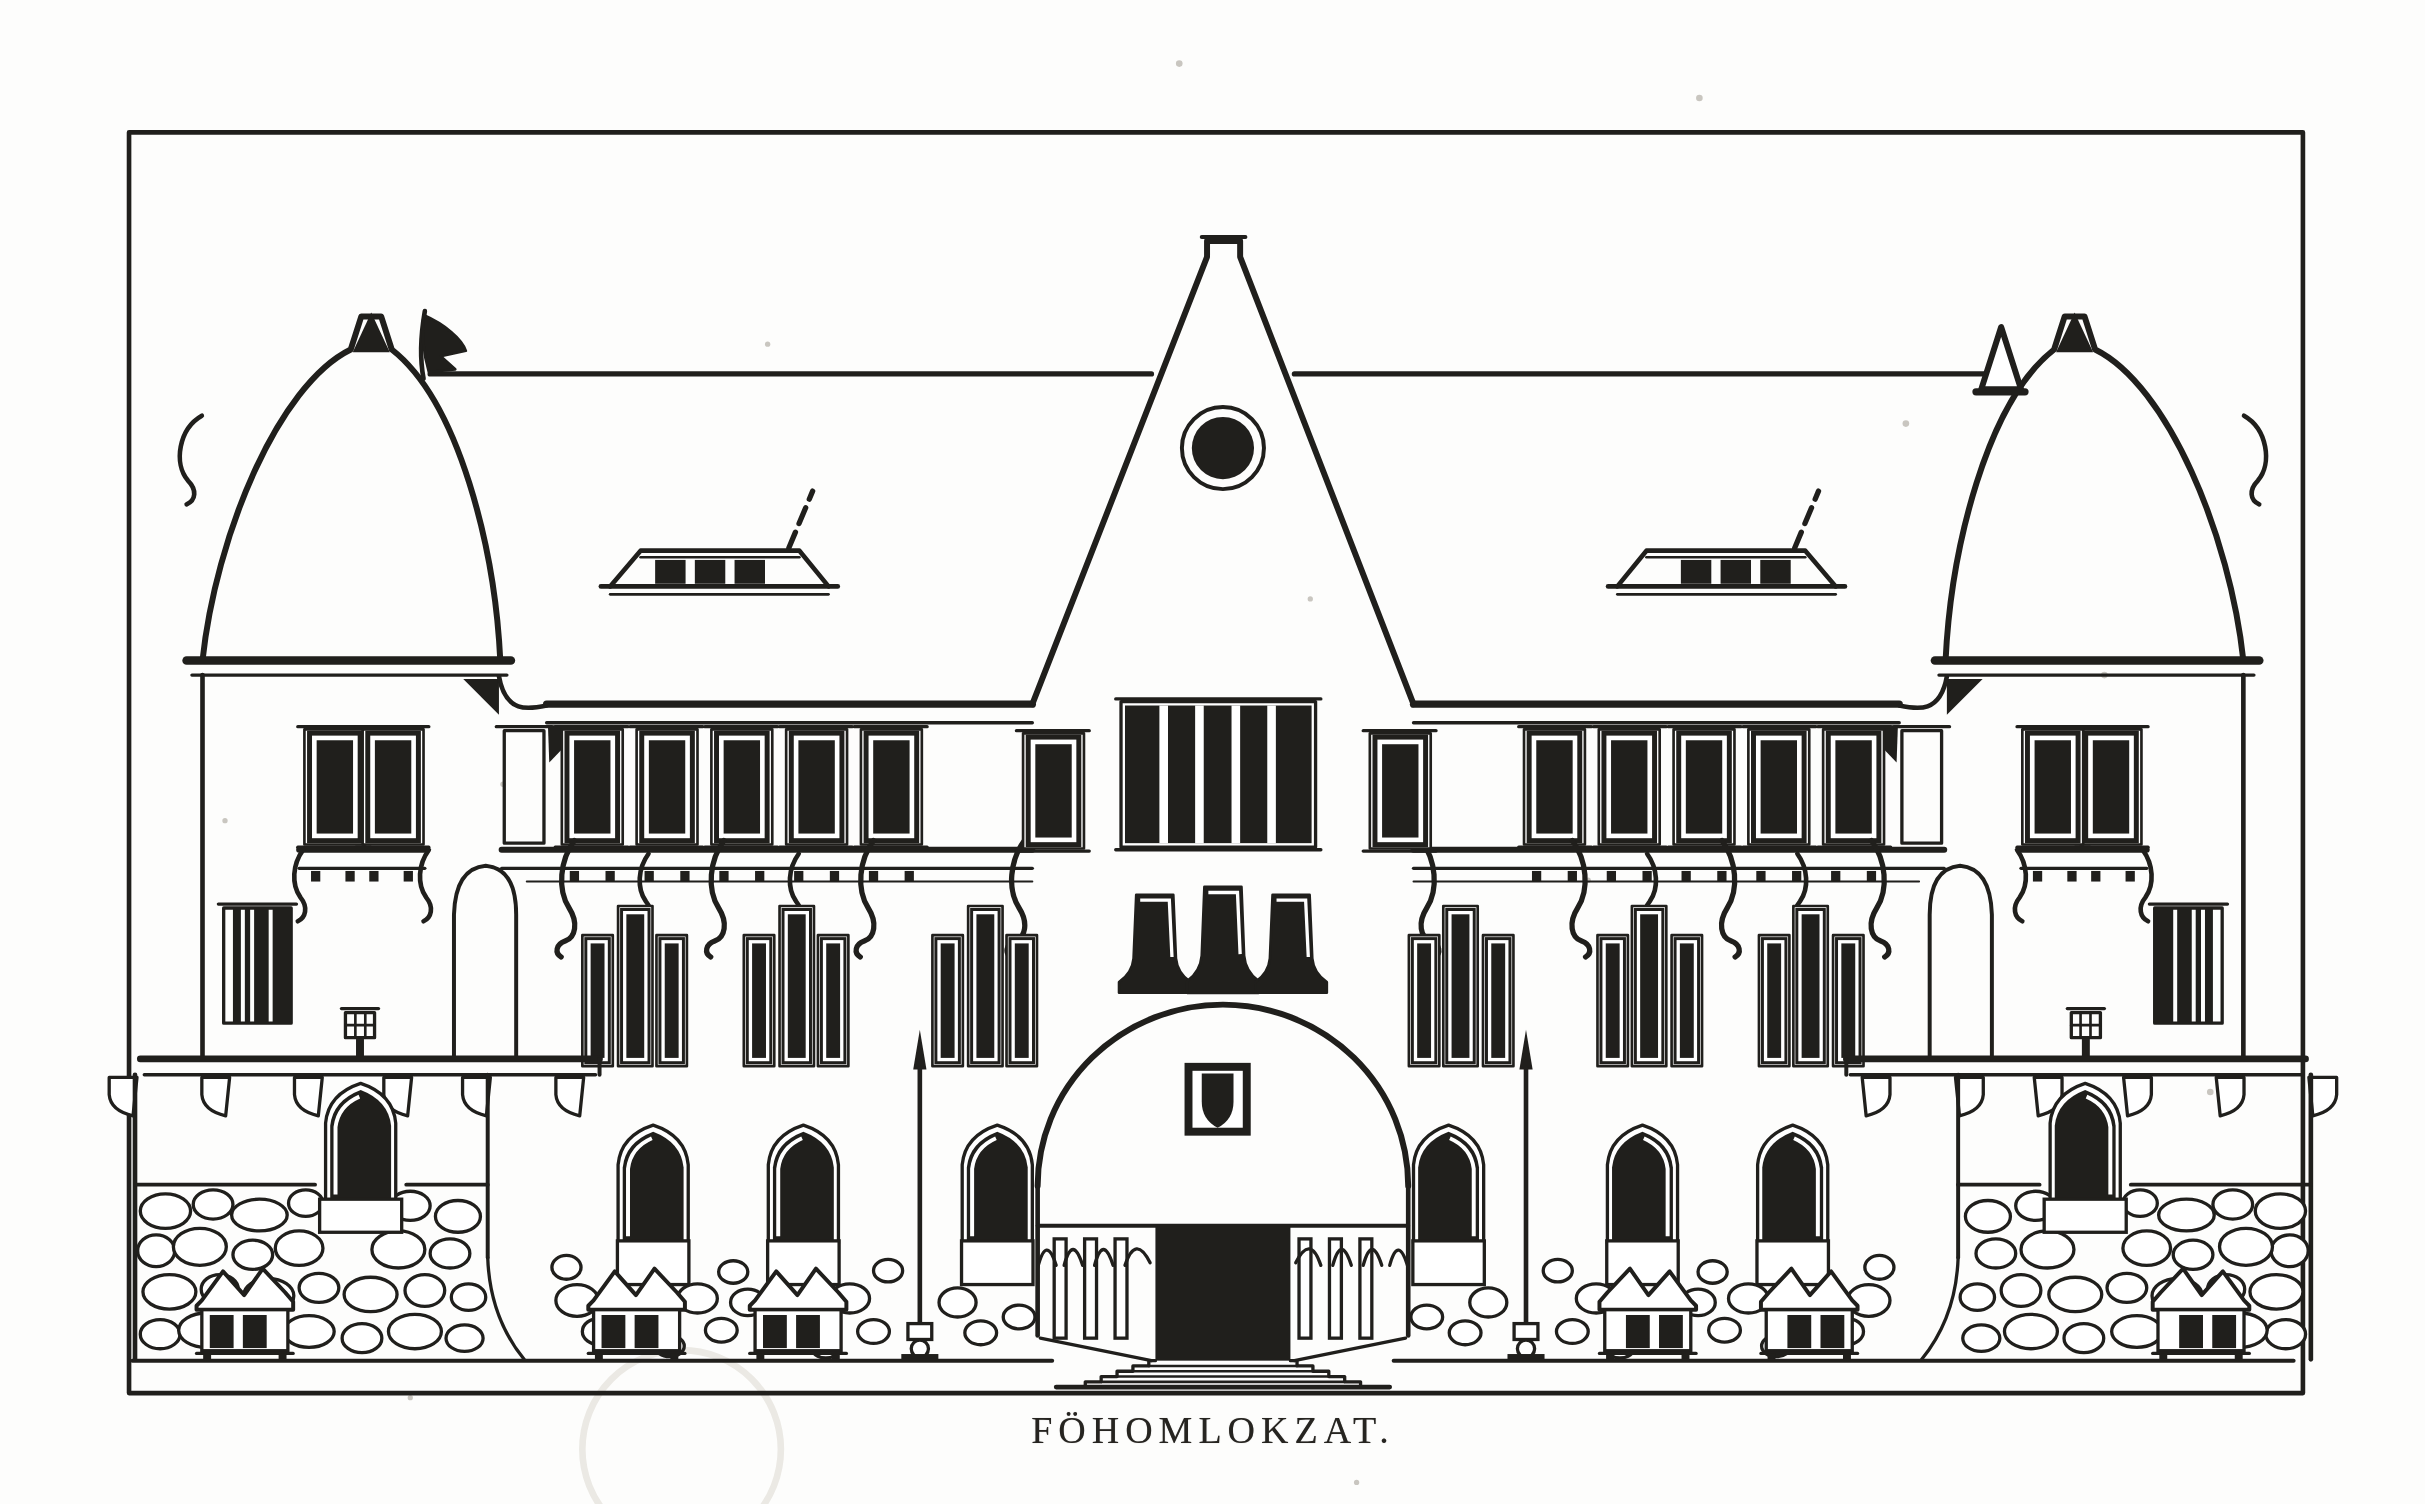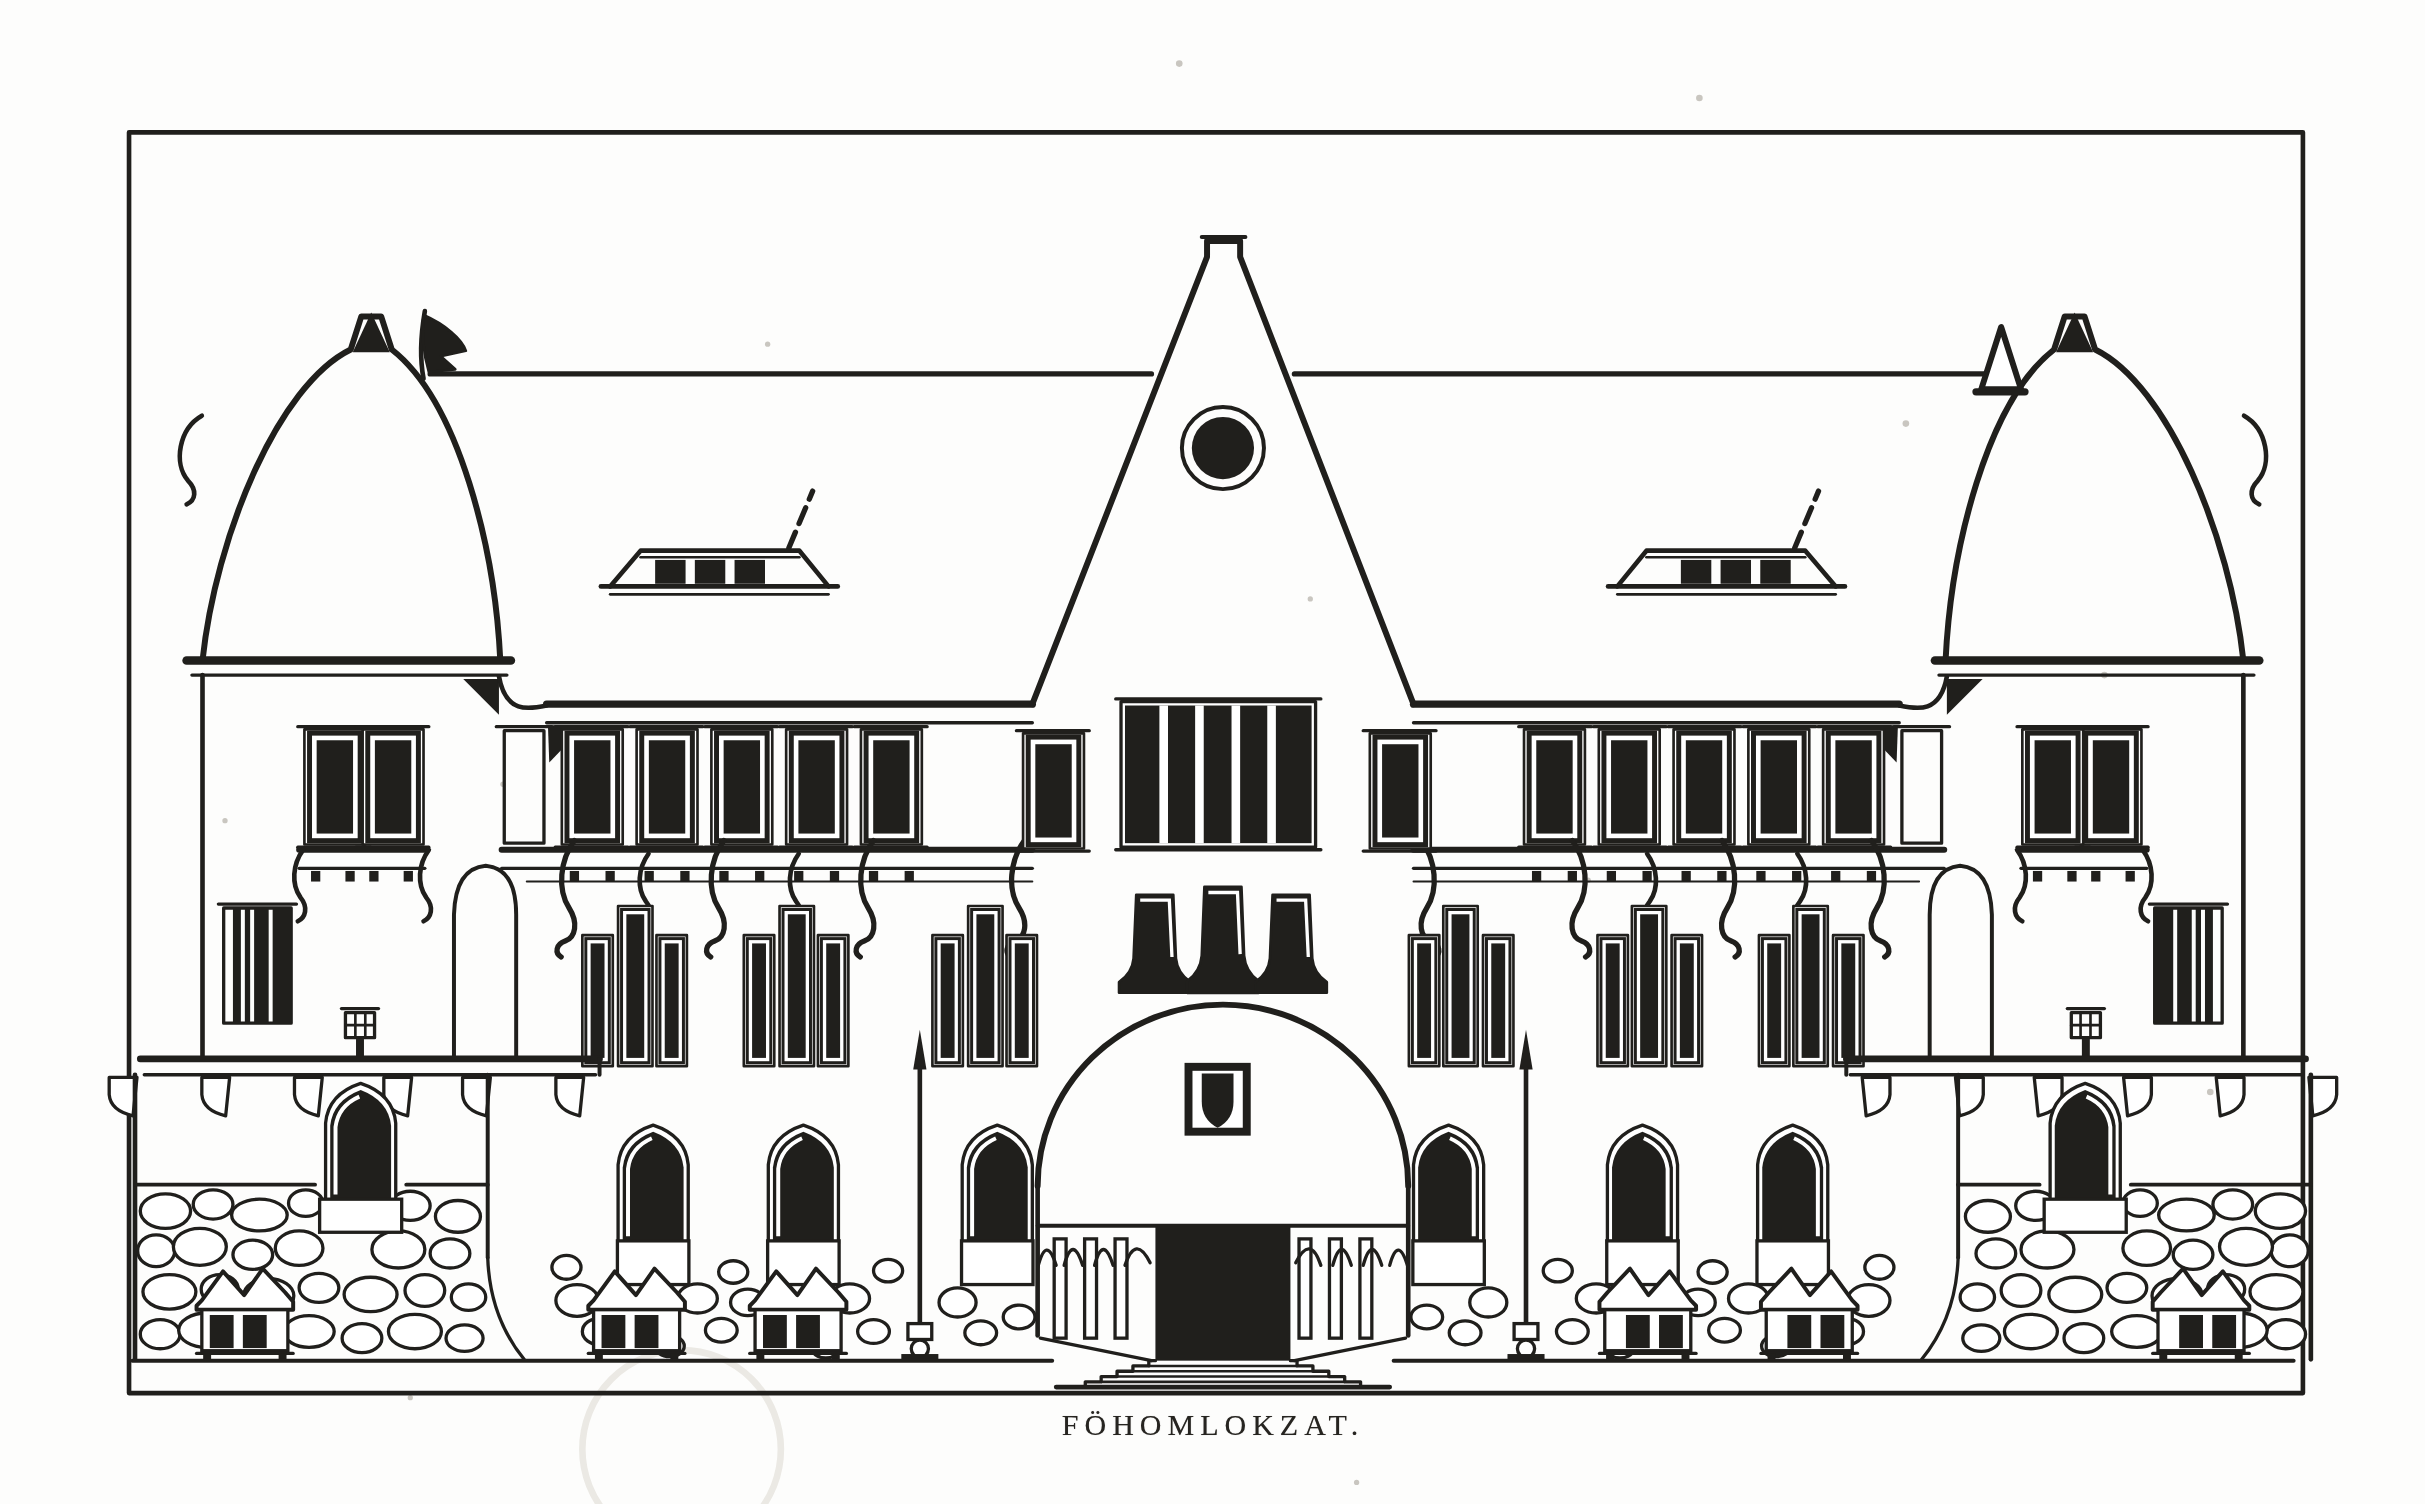--- a/index.html
+++ b/index.html
@@ -15,21 +15,21 @@
   .s{fill:none;stroke:#201f1c;stroke-linecap:round;stroke-linejoin:round;}
   .f{fill:#201f1c;stroke:none;}
   .fs{fill:#201f1c;stroke:#201f1c;stroke-width:4;stroke-linejoin:round;}
   .fw{fill:#ffffff;}
   .wk{fill:none;stroke:#ffffff;}
   .st{fill:#ffffff;stroke:#201f1c;stroke-width:5;}
   .speck{fill:#c9c6c0;stroke:none;}
   .caption{
     position:absolute;left:0;top:1408px;width:100%;
     text-align:center;
-    font-size:30px;letter-spacing:6px;color:#262420;
+    font-size:38px;letter-spacing:6px;color:#262420;
     text-shadow:0 0 0.7px rgba(40,38,34,.55);
   }
 </style>
 </head>
 <body>
 
 <div class="page">
 <svg viewBox="0 0 3666 2274" xmlns="http://www.w3.org/2000/svg">
 
   <defs>

